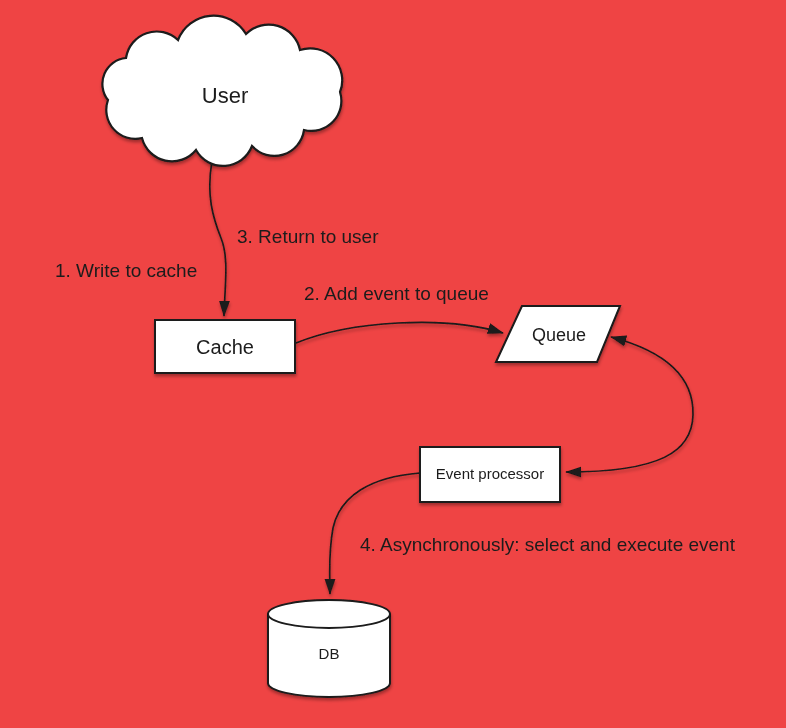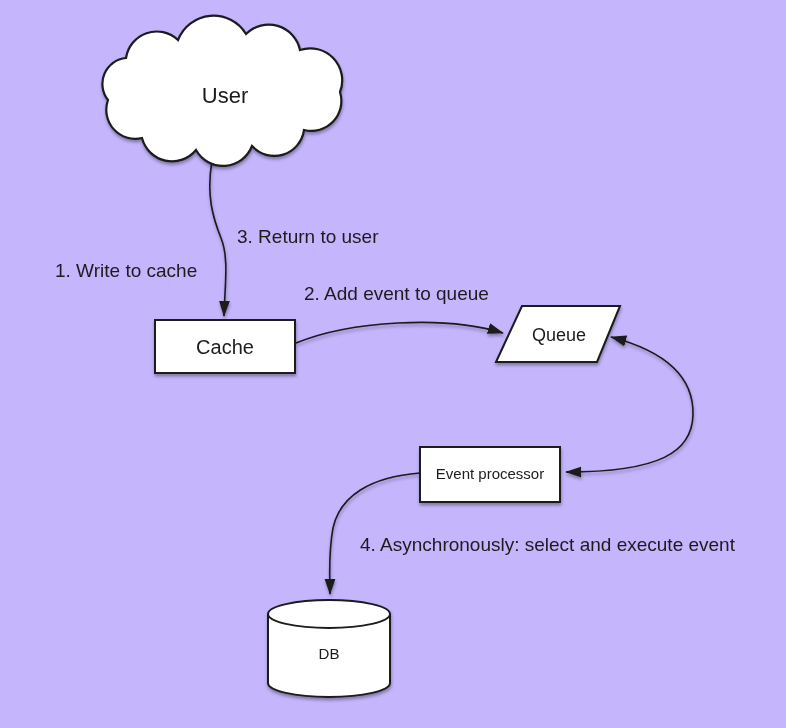--- a/index.html
+++ b/index.html
@@ -4,21 +4,21 @@
 <style>
   html, body {
     margin: 0;
     padding: 0;
     background: #ffffff;
   }
   .canvas-wrap {
     position: relative;
     width: 786px;
     height: 728px;
-    background: #c4b5fd;
+    background: #ef4444;
     font-family: "Liberation Sans", sans-serif;
     overflow: hidden;
   }
   svg text {
     font-family: "Liberation Sans", sans-serif;
     fill: #1c1c1c;
   }
   .node-shape {
     fill: #ffffff;
     stroke: #1a1a1a;

